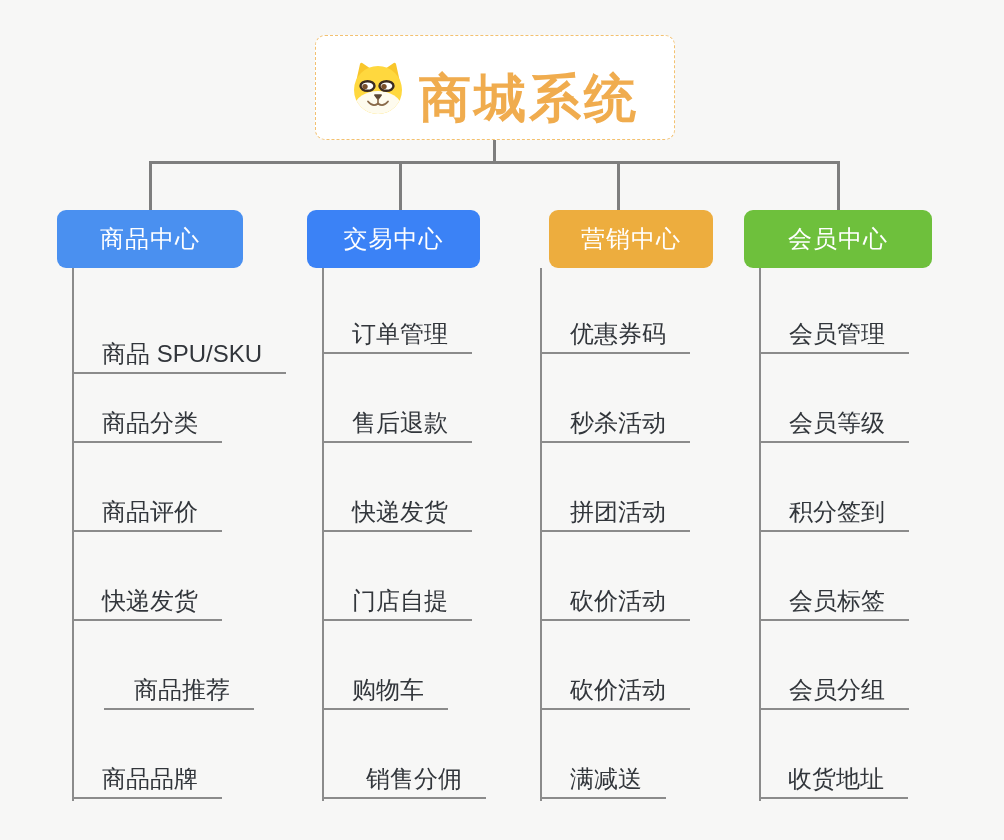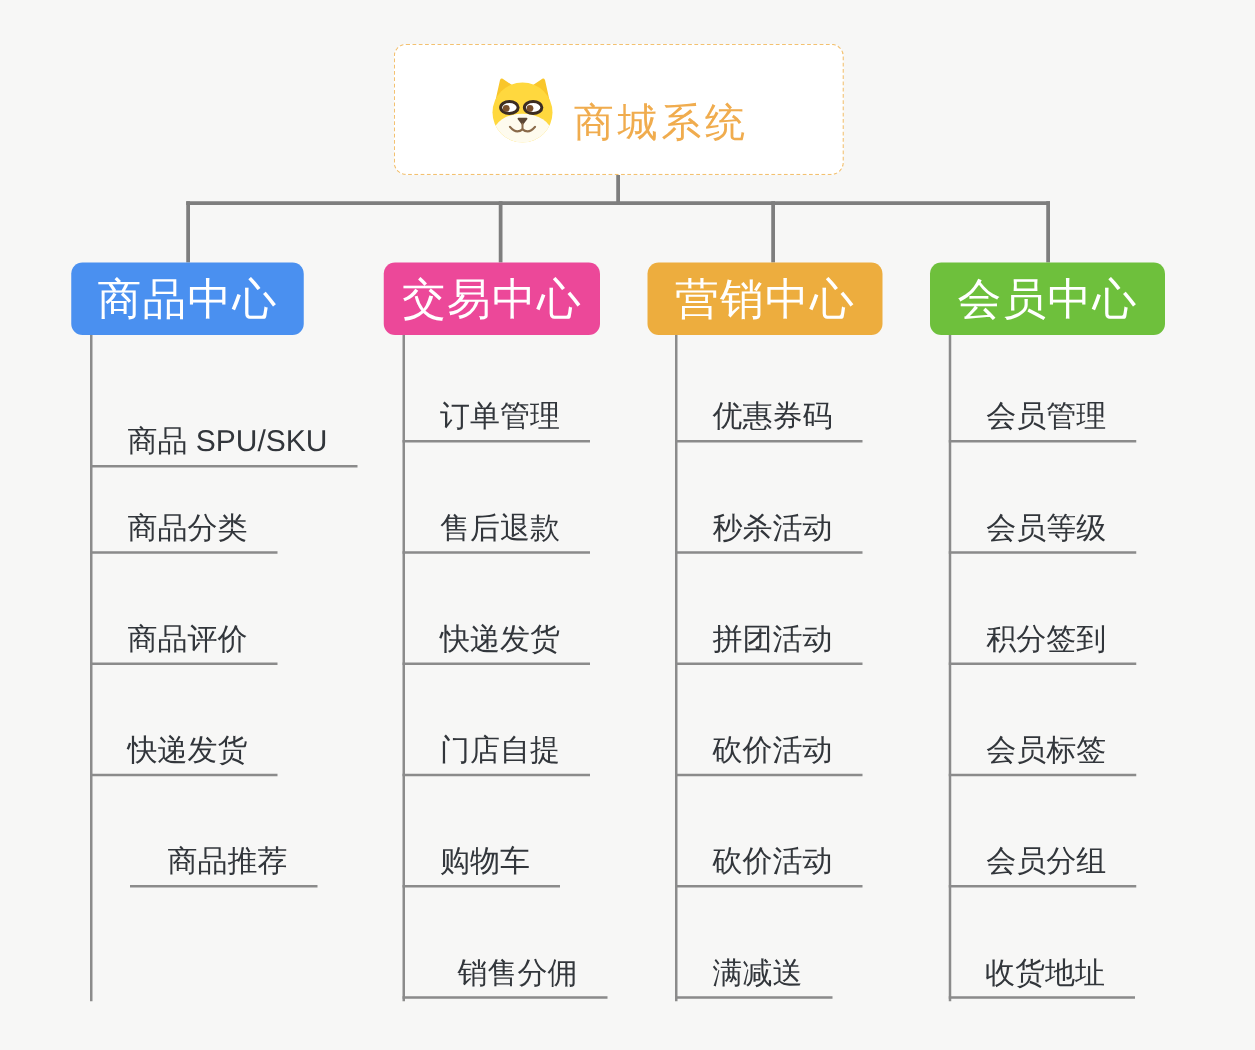--- a/index.html
+++ b/index.html
@@ -21,41 +21,41 @@
     width: 360px; height: 105px;
     background: #FFFFFF;
     border: 1px dashed #F3C170;
     border-radius: 10px;
     display: flex;
     align-items: center;
     justify-content: center;
     gap: 14px;
   }
   .root-title {
-    font-size: 32px;
+    font-size: 52px;
     letter-spacing: 3px;
-    font-weight: 400;
+    font-weight: 700;
     margin-top: 23px;
   }
   .root-icon { width: 54px; height: 52px; flex: 0 0 auto; }
 
   
   .line { position: absolute; background: #7E7E7E; }
   .line.v3 { width: 3px; }
   .line.h3 { height: 3px; }
   .trunk { position: absolute; width: 2px; background: #8B8B8B; }
 
   
   .branch-box {
     position: absolute;
     top: 210px;
     height: 58px;
     border-radius: 9px;
     color: #FFFFFF;
-    font-size: 35px;
+    font-size: 24px;
     letter-spacing: 1px;
     display: flex;
     align-items: center;
     justify-content: center;
   }
 
   
   .leaf {
     position: absolute;
     display: inline-block;
@@ -110,31 +110,32 @@
     <span class="root-title" style="color: rgb(240, 172, 78);">商城系统</span>
   </div>
 
   <div class="branch-box" style="left: 57px; width: 186px; background: rgb(74, 144, 240);">商品中心</div>
   <div class="trunk" style="left:72px; top:268px; height:533px;"></div>
   <span class="leaf" style="left:72px; top:316px;margin-top:20px;">商品 SPU/SKU</span>
   <span class="leaf" style="left:72px; top:405px;">商品分类</span>
   <span class="leaf" style="left:72px; top:494px;">商品评价</span>
   <span class="leaf" style="left:72px; top:583px;">快递发货</span>
   <span class="leaf" style="left:72px; top:672px;margin-left:32px;">商品推荐</span>
+  <span class="leaf" style="left:72px; top:761px;">商品品牌</span>
 
-  <div class="branch-box" style="left: 307px; width: 173px; background: #ec4899;">交易中心</div>
+  <div class="branch-box" style="left: 307px; width: 173px; background: #3b82f6;">交易中心</div>
   <div class="trunk" style="left:322px; top:268px; height:533px;"></div>
   <span class="leaf" style="left:322px; top:316px;">订单管理</span>
   <span class="leaf" style="left:322px; top:405px;">售后退款</span>
   <span class="leaf" style="left:322px; top:494px;">快递发货</span>
   <span class="leaf" style="left:322px; top:583px;">门店自提</span>
   <span class="leaf" style="left:322px; top:672px;">购物车</span>
   <span class="leaf" style="left:322px; top:761px;padding-left:44px;">销售分佣</span>
 
-  <div class="branch-box" style="left: 518px; width: 188px; background: rgb(237, 173, 62);">营销中心</div>
+  <div class="branch-box" style="left: 549px; width: 164px; background: rgb(237, 173, 62);">营销中心</div>
   <div class="trunk" style="left:540px; top:268px; height:533px;"></div>
   <span class="leaf" style="left:540px; top:316px;">优惠券码</span>
   <span class="leaf" style="left:540px; top:405px;">秒杀活动</span>
   <span class="leaf" style="left:540px; top:494px;">拼团活动</span>
   <span class="leaf" style="left:540px; top:583px;">砍价活动</span>
   <span class="leaf" style="left:540px; top:672px;">砍价活动</span>
   <span class="leaf" style="left:540px; top:761px;">满减送</span>
 
   <div class="branch-box" style="left: 744px; width: 188px; background: rgb(110, 192, 60);">会员中心</div>
   <div class="trunk" style="left:759px; top:268px; height:533px;"></div>

